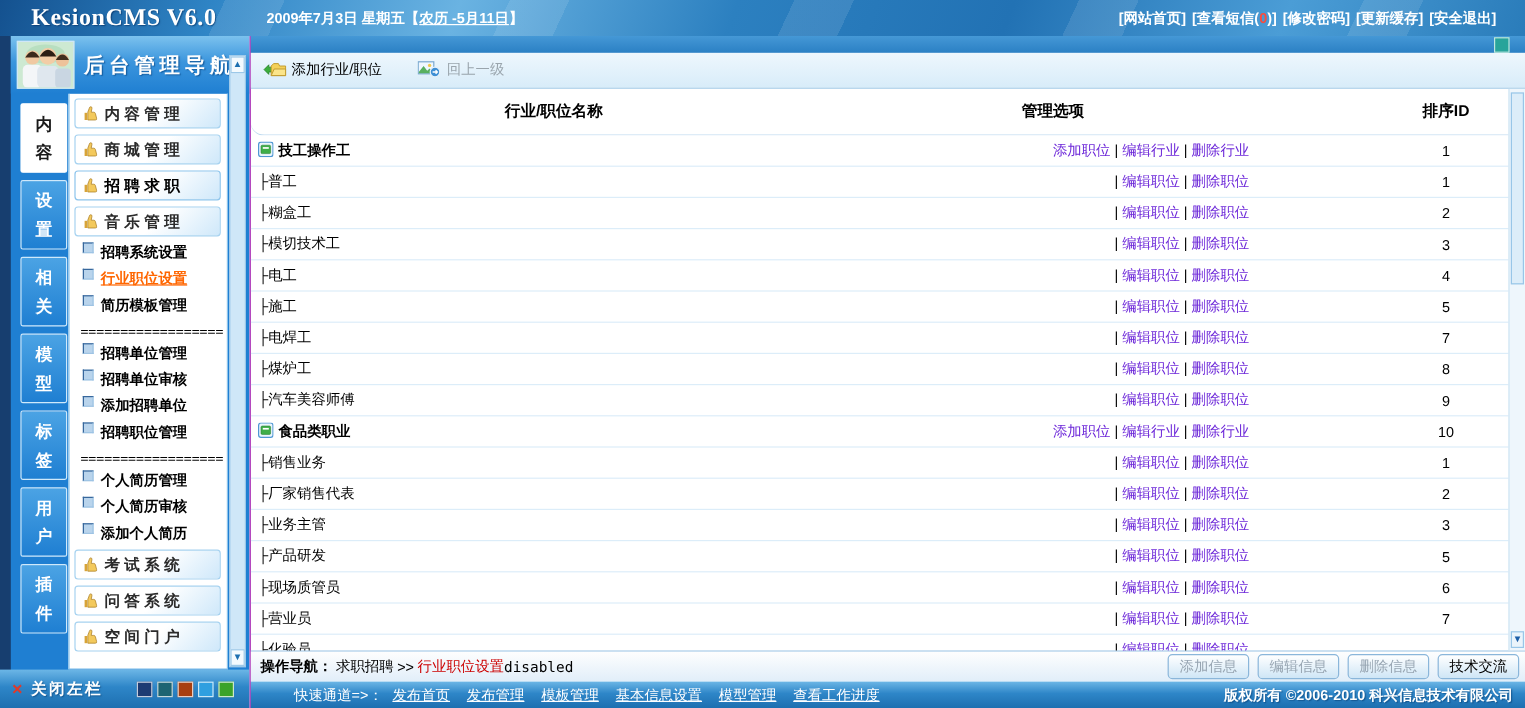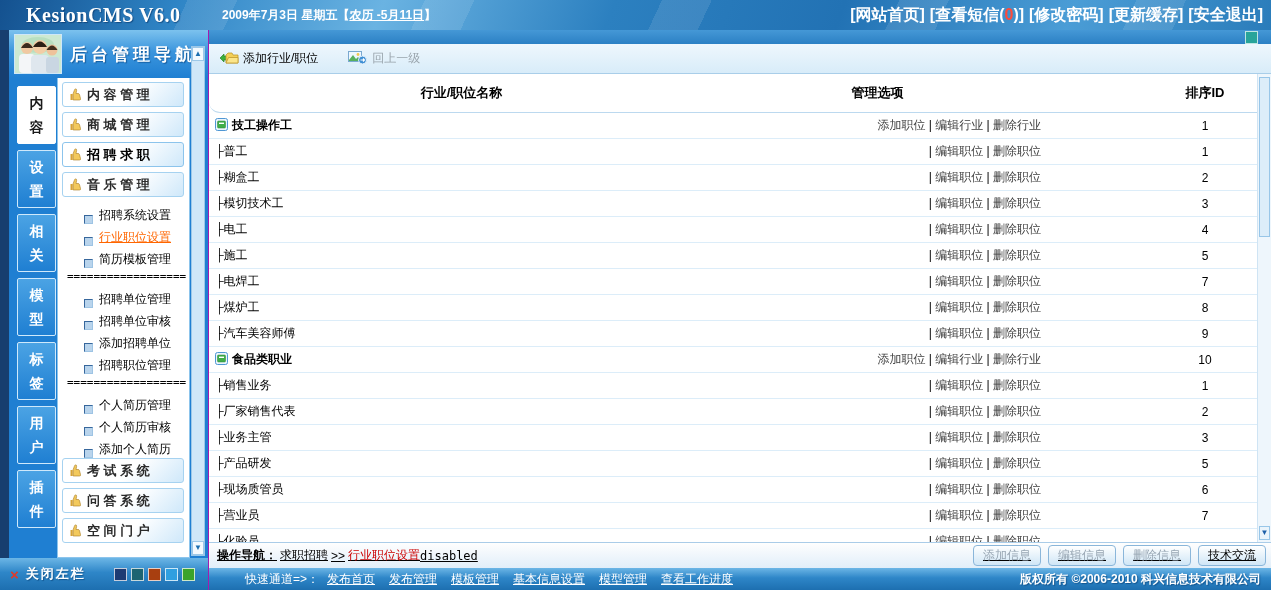--- a/index.html
+++ b/index.html
@@ -10,21 +10,21 @@
   
   .topbar{position:absolute;left:0;top:0;width:1271px;height:30px;
     background:linear-gradient(110deg,#14518f 0%,#2f85c6 14%,#6ab3e2 30%,#2c80c0 48%,#2272b4 66%,#4b9dd6 84%,#2a7cba 100%);
     display:flex;align-items:center;color:#fff;overflow:hidden;}
   .topbar::after{content:'';position:absolute;inset:0;pointer-events:none;
     background:repeating-linear-gradient(115deg,rgba(255,255,255,0) 0 170px,rgba(255,255,255,.10) 170px 215px);}
   .logo{font-family:"Liberation Serif","DejaVu Serif",serif;font-weight:bold;font-size:20px;
         padding-left:26px;width:196px;letter-spacing:.5px;text-shadow:1px 1px 1px rgba(0,40,90,.55);}
   .topdate{font-weight:bold;font-size:12px;}
   .topdate a{text-decoration:underline;}
-  .toplinks{margin-left:auto;display:flex;gap:5px;padding-right:8px;font-weight:bold;font-size:16px;z-index:1;}
+  .toplinks{margin-left:auto;display:flex;gap:5px;padding-right:24px;font-weight:bold;font-size:12px;z-index:1;}
   .toplinks a{color:#fff;}
   .sms-count{color:#ff4a3a;}
 
   
   .sidebar{position:absolute;left:0;top:30px;width:208px;height:560px;background:#1f7fd2;}
   .sidebar::before{content:'';position:absolute;left:0;top:0;width:9px;height:100%;background:#173e6f;}
   .side-head{position:absolute;left:9px;top:0;right:0;height:48px;
     background:linear-gradient(180deg,#7cc2ee 0%,#3b95dd 45%,#1f7fd2 100%);
     display:flex;align-items:center;text-align:right;}
   .avatar{width:46px;height:38px;margin-left:5px;border:1px solid #cfe7f8;background:#cde9d2;flex:0 0 auto;}
@@ -36,21 +36,21 @@
     color:#fff;font-size:14px;font-weight:bold;text-align:center;white-space:pre-line;line-height:24px;
     padding:4px 0;cursor:pointer;}
   .vtab.active{background:#fff;color:#1a1a1a;border-color:#fff;}
   .menu{position:absolute;left:57px;top:0;width:133px;height:100%;background:#fff;
     border:1px solid #8cc4ec;border-top:none;box-sizing:border-box;padding-top:4px;overflow:hidden;}
   .menu-btn{height:23px;border:1px solid #a6d2f0;border-radius:3px;margin:0 5px 5px 4px;
     background:linear-gradient(135deg,#ffffff 55%,#cfe8fa 100%);
     display:flex;align-items:center;gap:5px;padding:0 6px;font-size:13px;font-weight:bold;color:#2b2b2b;cursor:pointer;}
   .menu-btn.active{color:#000;border-color:#8cc4ec;}
   .mb-icon{display:flex;align-items:center;}
-  .menu-item{display:flex;align-items:flex-end;gap:6px;height:22px;padding-left:26px;font-size:12px;cursor:pointer;}
+  .menu-item{display:flex;align-items:flex-start;gap:6px;height:22px;padding-left:11px;font-size:12px;cursor:pointer;font-weight:bold;}
   .bullet{width:7px;height:7px;background:#b9d4ec;border:1px solid #37679c;border-right-color:#9ec4e4;
     border-bottom-color:#9ec4e4;flex:0 0 auto;}
   .menu-item.active .mi-label{color:#ff6600;text-decoration:underline;}
   .menu-sep{height:18px;line-height:18px;padding-left:9px;font-family:"DejaVu Sans Mono","Liberation Mono",monospace;
     font-size:11px;letter-spacing:0;}
   .scrollstrip{position:absolute;right:3px;top:16px;bottom:34px;width:14px;background:#cfe7f8;
     border:1px solid #9cc8e8;box-sizing:border-box;}
   .sstop,.ssbot{position:absolute;left:0;right:0;height:14px;background:#f4fafe;border:1px solid #9cc8e8;
     box-sizing:border-box;color:#1d6fb0;font-size:8px;line-height:12px;text-align:center;cursor:pointer;}
   .sstop{top:0;} .ssbot{bottom:0;}
@@ -78,32 +78,32 @@
   .thead{display:grid;grid-template-columns:505px 425px 1fr;height:38px;align-items:center;
     border-bottom:1px solid #bcd9ef;font-weight:bold;font-size:13px;border-radius:11px;}
   .thead .h{text-align:center;}
   .thead .h2{padding-right:98px;}
   .trow{display:grid;grid-template-columns:505px 425px 1fr;height:26px;align-items:center;
     border-bottom:1px solid #dcedf9;box-sizing:border-box;font-size:12px;}
   .c-name{padding-left:6px;display:flex;align-items:center;gap:4px;overflow:hidden;white-space:nowrap;}
   .cat-name{font-weight:bold;}
   .c-opts{text-align:right;padding-right:98px;white-space:nowrap;}
   .c-id{text-align:center;}
-  .opt-link{color:#404040;}
+  .opt-link{color:#6d28d9;}
 
   .main-scroll{position:absolute;right:0;top:0;width:14px;height:100%;background:#eef6fc;
     border-left:1px solid #cfe4f4;box-sizing:border-box;}
   .ms-thumb{position:absolute;left:1px;right:1px;top:3px;height:160px;background:#dcedf9;
     border:1px solid #98c6e8;box-sizing:border-box;cursor:pointer;}
   .ms-down{position:absolute;left:1px;right:1px;bottom:2px;height:14px;background:#eaf4fb;
     border:1px solid #98c6e8;box-sizing:border-box;color:#1d5fa8;font-size:8px;line-height:12px;
     text-align:center;cursor:pointer;}
 
   .opnav{height:26px;background:linear-gradient(180deg,#fefefe,#e1eef9);border-top:1px solid #aacce8;
-    box-sizing:border-box;display:flex;align-items:center;padding-left:8px;font-size:12px;text-decoration:underline;}
+    box-sizing:border-box;display:flex;align-items:center;padding-left:8px;font-size:12px;}
   .opnav .bold{font-weight:bold;}
   .opnav .seg{margin-right:3px;}
   .opnav .red{color:#cc0000;}
   .opnav .mono{font-family:"DejaVu Sans Mono","Liberation Mono",monospace;font-size:12px;}
   .opnav-buttons{margin-left:auto;display:flex;gap:7px;padding-right:5px;justify-content:center;}
   .abtn{height:21px;padding:0 9px;border:1px solid #8ab6da;border-radius:4px;
     background:linear-gradient(180deg,#ffffff,#cfe6f6);font-size:12px;color:#000;cursor:pointer;
     font-family:inherit;}
   .abtn.disabled{color:#97a5b2;}
 

